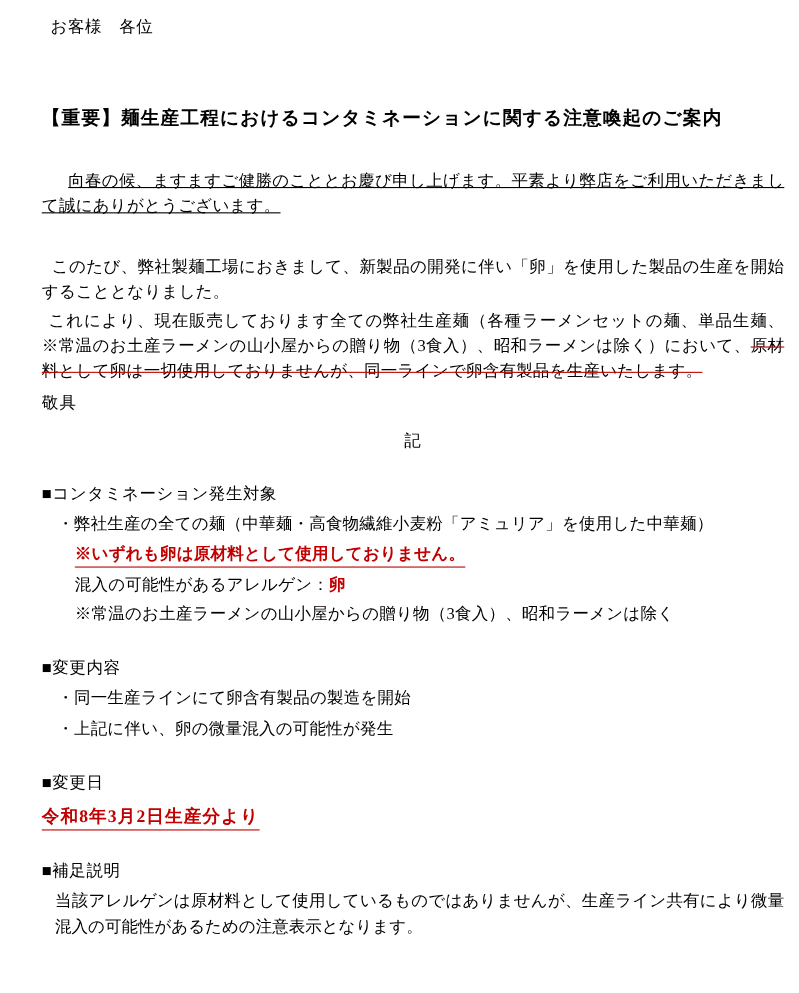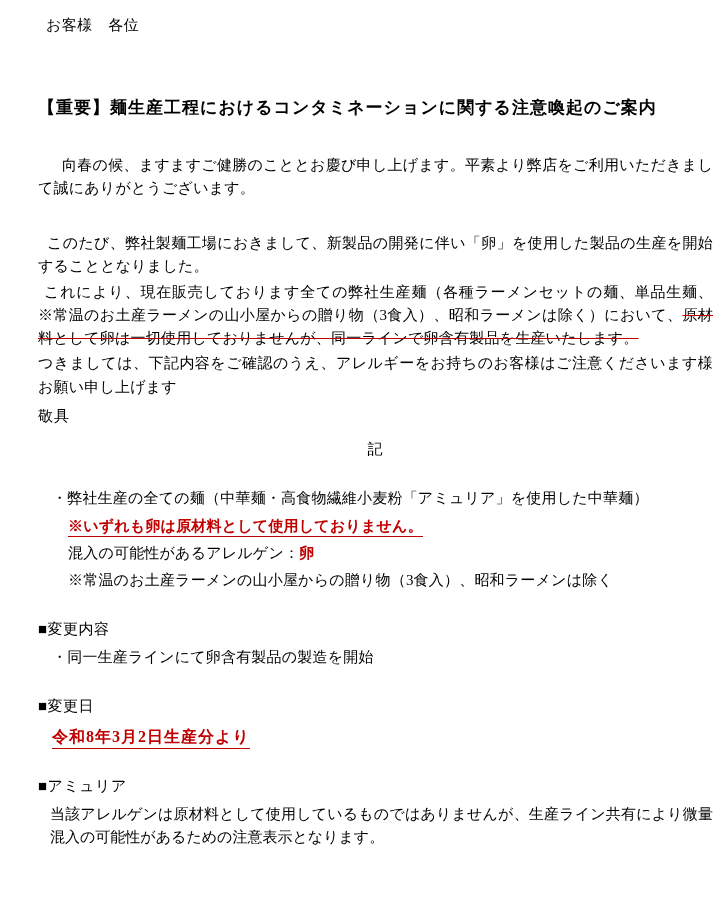--- a/index.html
+++ b/index.html
@@ -38,20 +38,21 @@
   }
   .para {
     margin: 0;
     text-align: justify;
     text-justify: inter-ideograph;
     letter-spacing: 0.2px;
   }
   .p-greeting {
     margin-top: 32px;
     text-indent: 1.6em;
+    text-decoration: underline;
   }
   .p-body1 {
     margin-top: 32px;
     text-indent: 0.6em;
   }
   .p-body2 {
     margin-top: 2px;
     text-indent: 0.4em;
   }
   .strike {
@@ -96,21 +97,20 @@
     line-height: 1.3;
   }
   .change-date {
     color: #c00000;
     font-weight: bold;
     font-size: 16px;
     border-bottom: 1.5px solid #c00000;
     display: inline-block;
     line-height: 1.35;
     margin-top: 8px;
-    margin-left: 14px;
     letter-spacing: 1px;
   }
   .sec-supplement-body {
     margin: 4px 0 0 0;
     padding-left: 12px;
     text-align: justify;
     text-justify: inter-ideograph;
   }
 </style>
 </head>
@@ -121,41 +121,42 @@
   <div class="addressee">お客様　各位</div>
 
   <h1 class="title">【重要】麺生産工程におけるコンタミネーションに関する注意喚起のご案内</h1>
 
   <p class="para p-greeting">向春の候、ますますご健勝のこととお慶び申し上げます。平素より弊店をご利用いただきまして誠にありがとうございます。</p>
 
   <p class="para p-body1">このたび、弊社製麺工場におきまして、新製品の開発に伴い「卵」を使用した製品の生産を開始することとなりました。</p>
 
   <p class="para p-body2"><span>これにより、現在販売しております全ての弊社生産麺（各種ラーメンセットの麺、単品生麺、　※常温のお土産ラーメンの山小屋からの贈り物（3食入）、昭和ラーメンは除く）において、</span><span class="strike">原材料として卵は一切使用しておりませんが、同一ラインで卵含有製品を生産いたします。</span></p>
 
-  <p class="para p-body3">つきましては、下記内容をご確認のうえ、アレルギーをお持ちのお客様はご注意くださいます様お願い申し上げます</p>
 
   <div class="closing">敬具</div>
 
   <div class="ki">記</div>
 
   <div class="section">
+    <div class="sec-head">■コンタミネーション発生対象</div>
     <div class="sec-line indent1">・弊社生産の全ての麺（中華麺・高食物繊維小麦粉「アミュリア」を使用した中華麺）</div>
     <div class="sec-line indent2"><span class="red-underline">※いずれも卵は原材料として使用しておりません。</span></div>
     <div class="sec-line indent2"><span>混入の可能性があるアレルゲン：</span><span class="red-bold">卵</span></div>
     <div class="sec-line indent2">※常温のお土産ラーメンの山小屋からの贈り物（3食入）、昭和ラーメンは除く</div>
   </div>
 
   <div class="section">
     <div class="sec-head">■変更内容</div>
     <div class="sec-line indent1">・同一生産ラインにて卵含有製品の製造を開始</div>
+    <div class="sec-line indent1">・上記に伴い、卵の微量混入の可能性が発生</div>
   </div>
 
   <div class="section">
     <div class="sec-head">■変更日</div>
     <div class="change-date">令和8年3月2日生産分より</div>
   </div>
 
   <div class="section">
-    <div class="sec-head">■アミュリア</div>
+    <div class="sec-head">■補足説明</div>
     <div class="sec-supplement-body">当該アレルゲンは原材料として使用しているものではありませんが、生産ライン共有により微量混入の可能性があるための注意表示となります。</div>
   </div>
 
 </div>
 
 </body></html>

